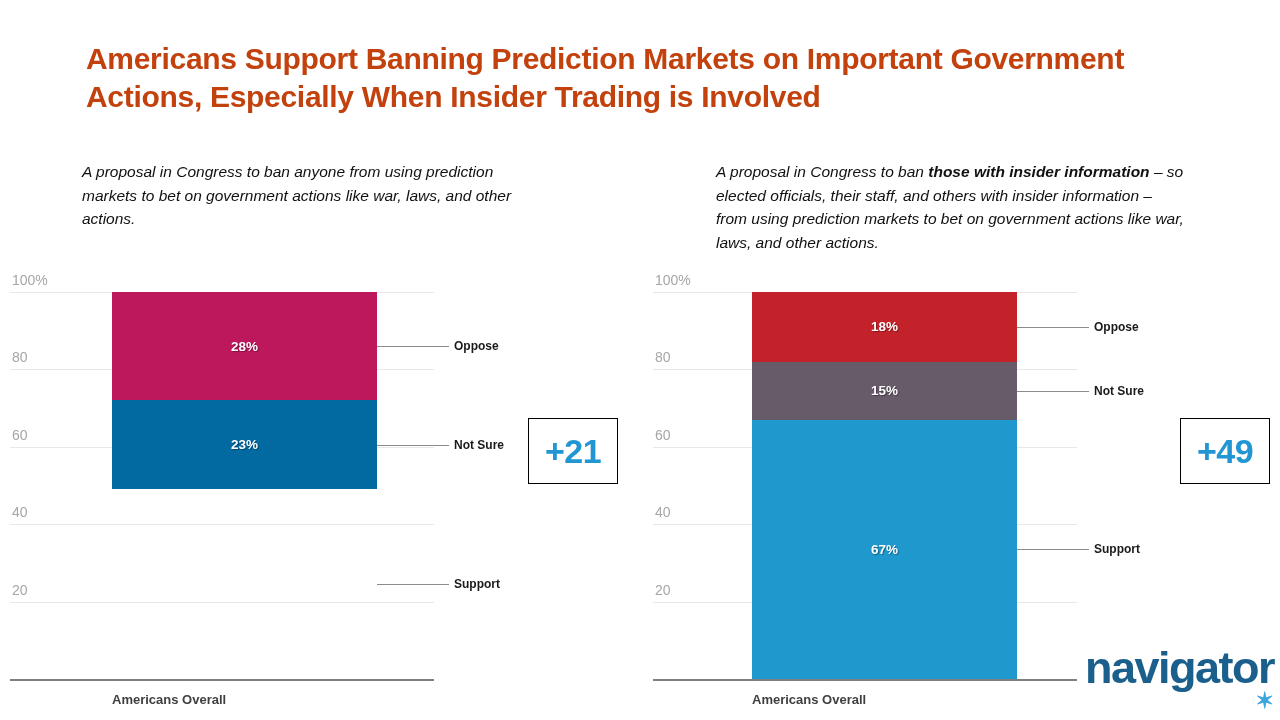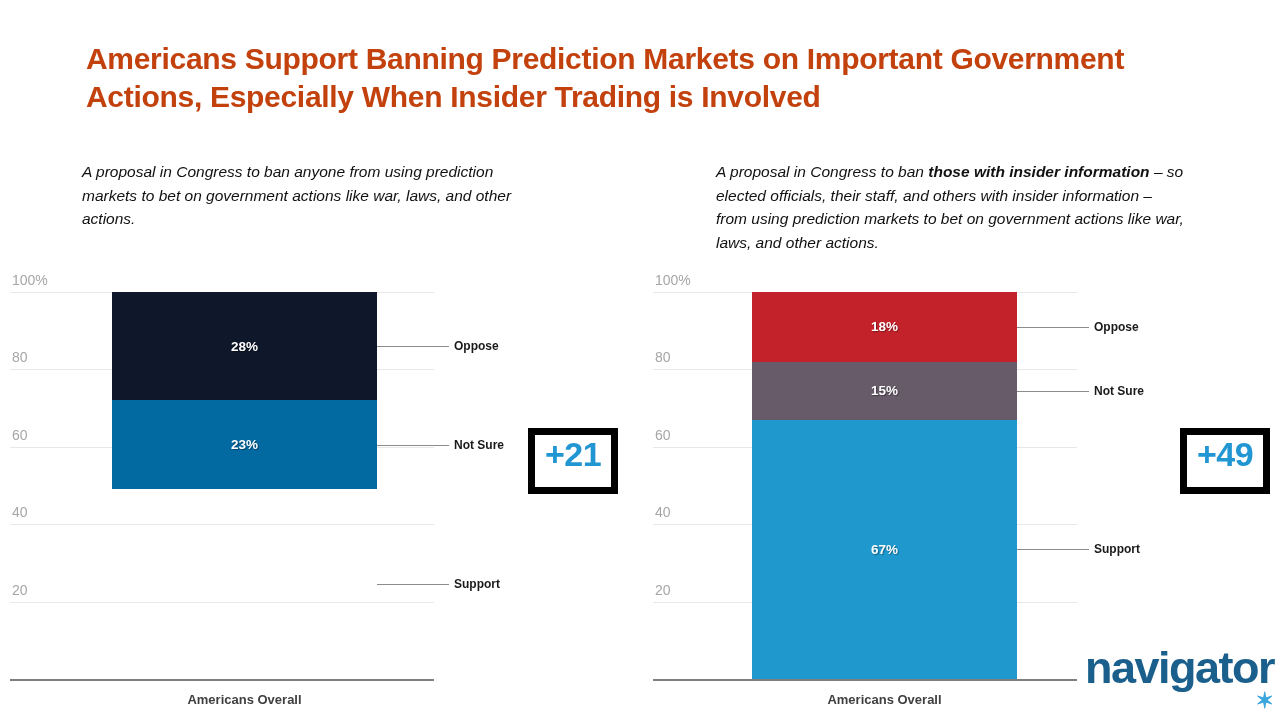--- a/index.html
+++ b/index.html
@@ -107,33 +107,32 @@
     color: #1a1a1a;
     line-height: 1;
     white-space: nowrap;
   }
 
   .cat-label {
     position: absolute;
     font-size: 13px;
     font-weight: bold;
     color: #3f3f3f;
-    text-align: center;
     line-height: 1;
   }
 
   
   .net-box {
     position: absolute;
-    border: 7px solid #000000;
+    border: 1px solid #000000;
     background: #ffffff;
     display: flex;
+    align-items: center;
     justify-content: center;
     box-sizing: border-box;
-    margin-top: 10px;
   }
   .net-box span {
     color: #2196d3;
     font-size: 34px;
     font-weight: bold;
     letter-spacing: -0.5px;
   }
 
   
   #logo {
@@ -174,21 +173,21 @@
       <div class="gridline" style="left: 10px; width: 424px; top: 101.4px;"></div>
       <div class="tick-label" style="left: 12px; top: 82.4px;">80</div>
       <div class="gridline" style="left: 10px; width: 424px; top: 178.8px;"></div>
       <div class="tick-label" style="left: 12px; top: 159.8px;">60</div>
       <div class="gridline" style="left: 10px; width: 424px; top: 256.2px;"></div>
       <div class="tick-label" style="left: 12px; top: 237.2px;">40</div>
       <div class="gridline" style="left: 10px; width: 424px; top: 333.6px;"></div>
       <div class="tick-label" style="left: 12px; top: 314.6px;">20</div>
       <div class="axis-line" style="left: 10px; width: 424px; top: 411px;"></div>
       <div class="bar" style="left: 112px; top: 24px; height: 387px;">
-        <div class="seg" style="top: 0px; height: 108.36px; background: #0f172a;">
+        <div class="seg" style="top: 0px; height: 108.36px; background: #be185d;">
           <span>28%</span>
         </div>
         <div class="seg" style="top: 108.36px; height: 89.01px; background: #0369a1;">
           <span>23%</span>
         </div>
       </div>
       <div class="leader" style="left: 377px; width: 72px; top: 78px;"></div>
       <div class="series-label" style="left: 454px; top: 72px;">Oppose</div>
       <div class="leader" style="left: 377px; width: 72px; top: 177px;"></div>
       <div class="series-label" style="left: 454px; top: 171px;">Not Sure</div>

